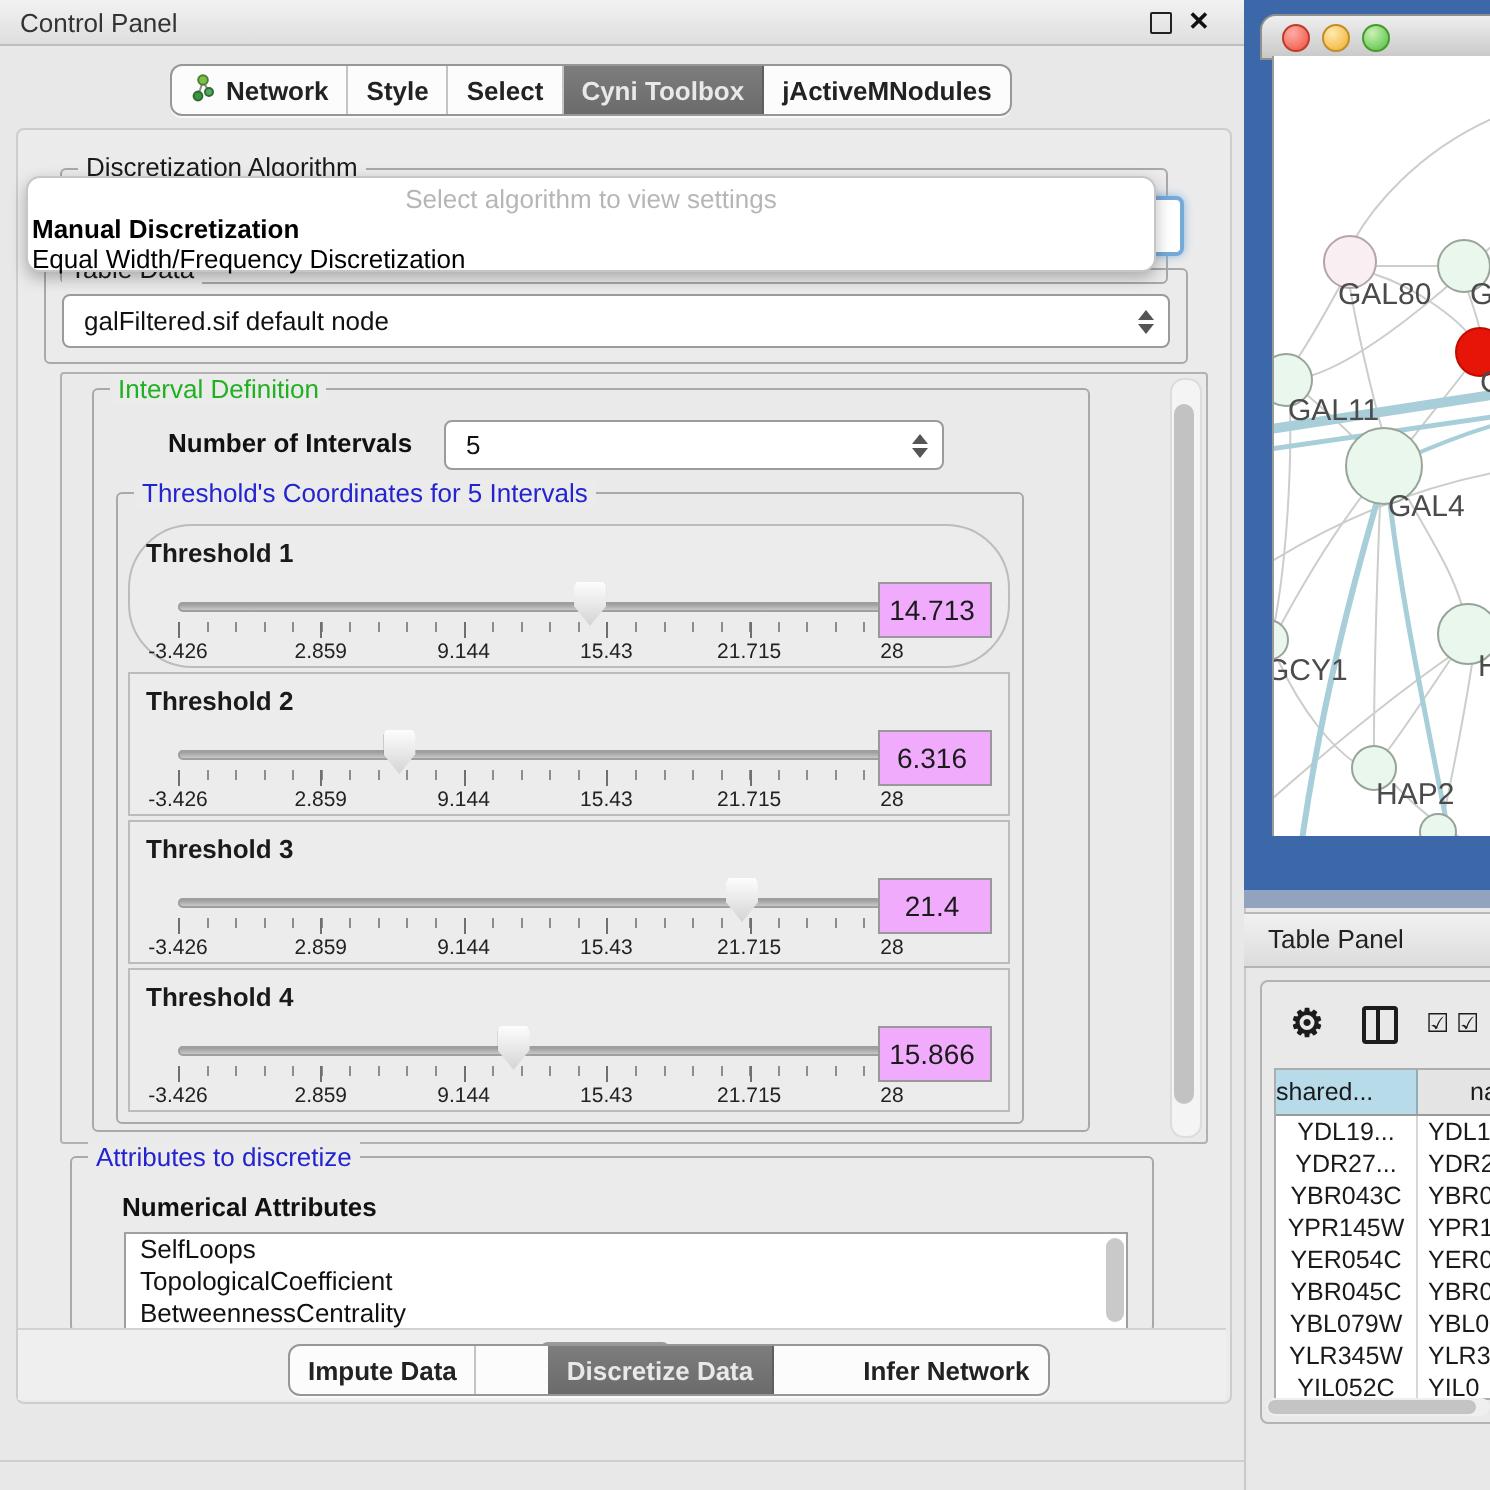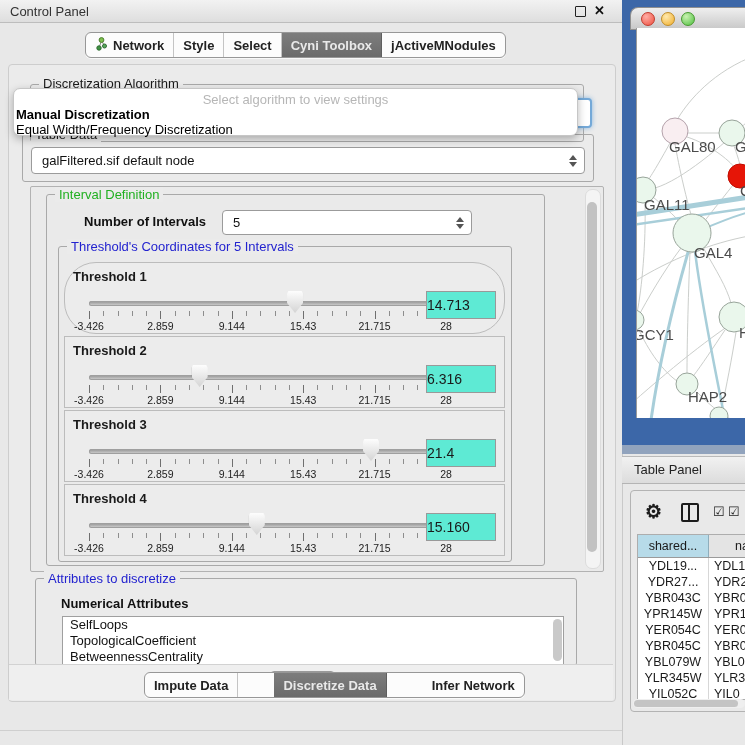--- a/index.html
+++ b/index.html
@@ -55,22 +55,22 @@
   .thr-track{position:absolute;left:24px;top:38px;width:357px;height:5px;border-radius:3px;
     background:linear-gradient(#8f8f8f,#d6d6d6);box-shadow:0 0 0 1px #9f9f9f inset;}
   .thr-handle{position:absolute;top:28px;width:16px;height:22px;
     background:linear-gradient(#fdfdfd,#d4d4d4);
     clip-path:polygon(8% 0,92% 0,100% 12%,100% 55%,50% 100%,0 55%,0 12%);
     filter:drop-shadow(0 0 1px #777);}
   .thr-minorticks{position:absolute;left:24px;top:48px;width:358px;height:5px;
     background:repeating-linear-gradient(to right,#8d8d8d 0 1px,transparent 1px 14.28px);}
   .thr-majortick{position:absolute;top:48px;width:1px;height:8px;background:#6f6f6f;}
   .thr-ticklabel{position:absolute;top:57px;transform:translateX(-50%);font-size:10.5px;font-weight:normal;color:#222;}
-  .thr-value{position:absolute;right:8px;top:28px;width:52px;height:26px;background:#5eead4;border:1px solid #999;
-    font-size:14px;text-align:left;line-height:26px;padding-right:16px;}
+  .thr-value{position:absolute;right:8px;top:28px;width:52px;height:26px;background:#f0abfc;border:1px solid #999;
+    font-size:14px;text-align:center;line-height:26px;padding-right:3px;}
   
   .attr-list{position:absolute;left:62px;top:616px;width:500px;height:47px;background:#fff;
     border:1px solid #9f9f9f;overflow:hidden;}
   .attr-item{font-size:13px;padding:1px 0 1px 7px;height:14px;line-height:14px;color:#111;white-space:nowrap;}
   .attr-sb{position:absolute;right:1px;top:2px;width:9px;height:42px;background:#c9c9c9;border-radius:5px;}
   .apply-strip{position:absolute;left:9px;top:664px;width:604px;height:35px;background:#efefef;border-top:1px solid #d2d2d2;}
   .apply-btn{position:absolute;left:270px;top:671px;width:63px;height:21px;background:linear-gradient(#fefefe,#e3e3e3);
     border:1px solid #9a9a9a;border-radius:4px;font-size:13px;font-weight:600;text-align:center;line-height:20px;}
   .bottom-line{position:absolute;left:0;top:730px;width:622px;height:1px;background:#cfcfcf;}
   
@@ -92,21 +92,21 @@
     border:1px solid #b3b3b3;border-radius:4px 0 0 4px;}
   .tp-toolbar{position:absolute;left:0;top:4px;width:115px;height:36px;}
   .gear{position:absolute;left:14px;top:5px;font-size:19px;font-weight:bold;color:#1c1c1c;}
   .colicon{position:absolute;left:50px;top:8px;width:14px;height:15px;border:2px solid #1c1c1c;border-radius:2px;}
   .colicon:before{content:"";position:absolute;left:5px;top:0;width:2px;height:15px;background:#1c1c1c;}
   .cbx{position:absolute;top:9px;font-size:13px;color:#1c1c1c;}
   .tp-table{position:absolute;left:6px;top:43px;width:114px;height:164px;background:#fff;
     border:1px solid #adadad;border-right:none;overflow:hidden;}
   .tp-hrow{display:flex;height:22px;border-bottom:1px solid #9a9a9a;}
   .tp-hcell{font-size:12.5px;line-height:22px;}
-  .tp-hcell.c1{width:70px;text-align:center;background:#b7dbe9;border-right:1px solid #8faebc;}
+  .tp-hcell.c1{width:70px;text-align:left;background:#b7dbe9;border-right:1px solid #8faebc;}
   .tp-hcell.c2{flex:1;padding-left:26px;background:#e4e4e4;white-space:nowrap;}
   .tp-row{display:flex;height:16px;}
   .tp-cell{font-size:12.5px;line-height:16px;white-space:nowrap;}
   .tp-cell.c1{width:70px;text-align:center;border-right:1px solid #d7d7d7;}
   .tp-cell.c2{flex:1;padding-left:5px;}
   .hsb{position:absolute;left:2px;top:208px;width:112px;height:9px;background:#efefef;border-radius:5px;}
   .hsb-thumb{position:absolute;left:1px;top:1px;width:104px;height:7px;background:#c4c4c4;border-radius:4px;}
 </style>
 </head>
 <body>
@@ -261,21 +261,21 @@
           <div class="thr-ticklabel" style="left: 95.4px;">2.859</div>
           <div class="thr-majortick" style="left: 166.8px;"></div>
           <div class="thr-ticklabel" style="left: 166.8px;">9.144</div>
           <div class="thr-majortick" style="left: 238.2px;"></div>
           <div class="thr-ticklabel" style="left: 238.2px;">15.43</div>
           <div class="thr-majortick" style="left: 309.6px;"></div>
           <div class="thr-ticklabel" style="left: 309.6px;">21.715</div>
           <div class="thr-majortick" style="left: 381px;"></div>
           <div class="thr-ticklabel" style="left: 381px;">28</div>
           <div class="thr-handle" style="left: 183.788px;"></div>
-          <div class="thr-value">15.160</div>
+          <div class="thr-value">15.866</div>
         </div>
       </div>
 
     <div class="fs" style="left:35px;top:578px;width:540px;height:86px;">
       <span class="leg blue">Attributes to discretize</span>
     </div>
     <span class="bold-label" style="left:61px;top:596px;">Numerical Attributes</span>
     <div class="attr-list" id="attr-list">
       <div class="attr-sb"></div>
     <div class="attr-item">SelfLoops</div>

